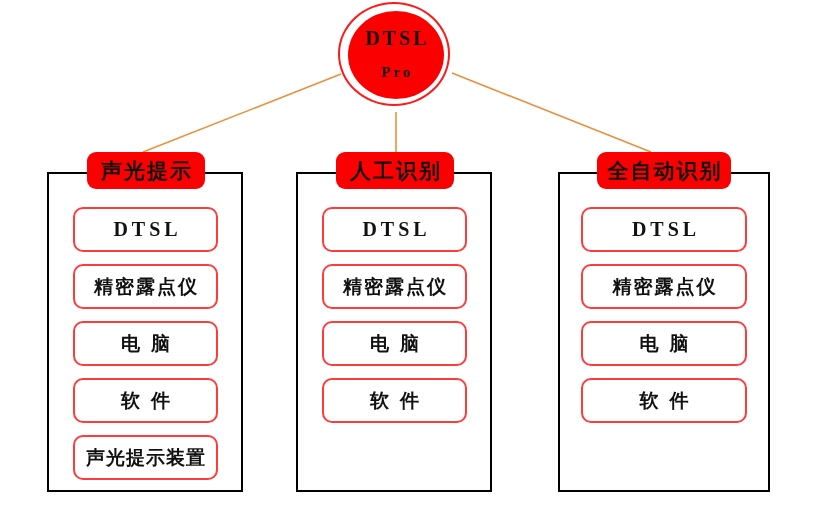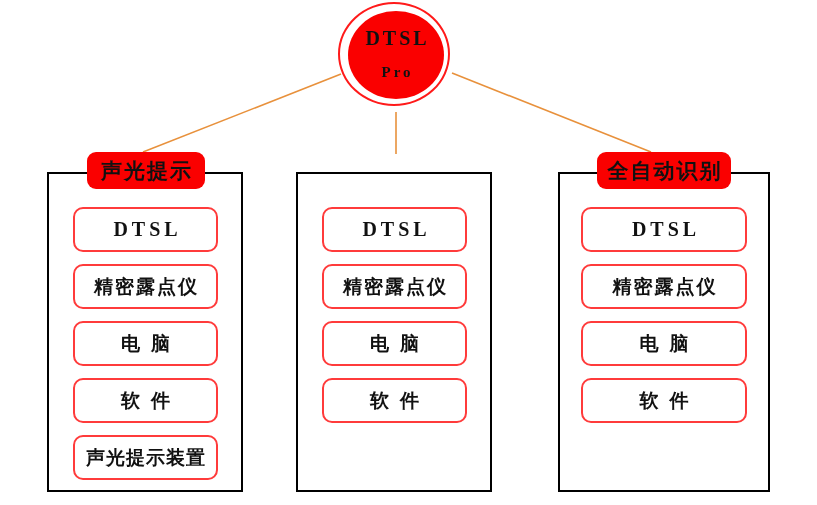--- a/index.html
+++ b/index.html
@@ -193,20 +193,23 @@
         <span class="spaced">软件</span>
       </div>
       <div class="item-box wide">
         <span class="cjk">声光提示装置</span>
       </div>
     </div>
   </div>
 
   <div class="column" style="left:296px; top:152px; width:196px; height:340px;">
     <div class="column-frame" style="width:196px; height:320px;"></div>
+    <div class="column-header" style="left:40px; width:118px;">
+      <span>人工识别</span>
+    </div>
     <div class="item-list" style="left:26px; width:145px;">
       <div class="item-box">
         <span class="latin">DTSL</span>
       </div>
       <div class="item-box">
         <span class="cjk">精密露点仪</span>
       </div>
       <div class="item-box">
         <span class="spaced">电脑</span>
       </div>

